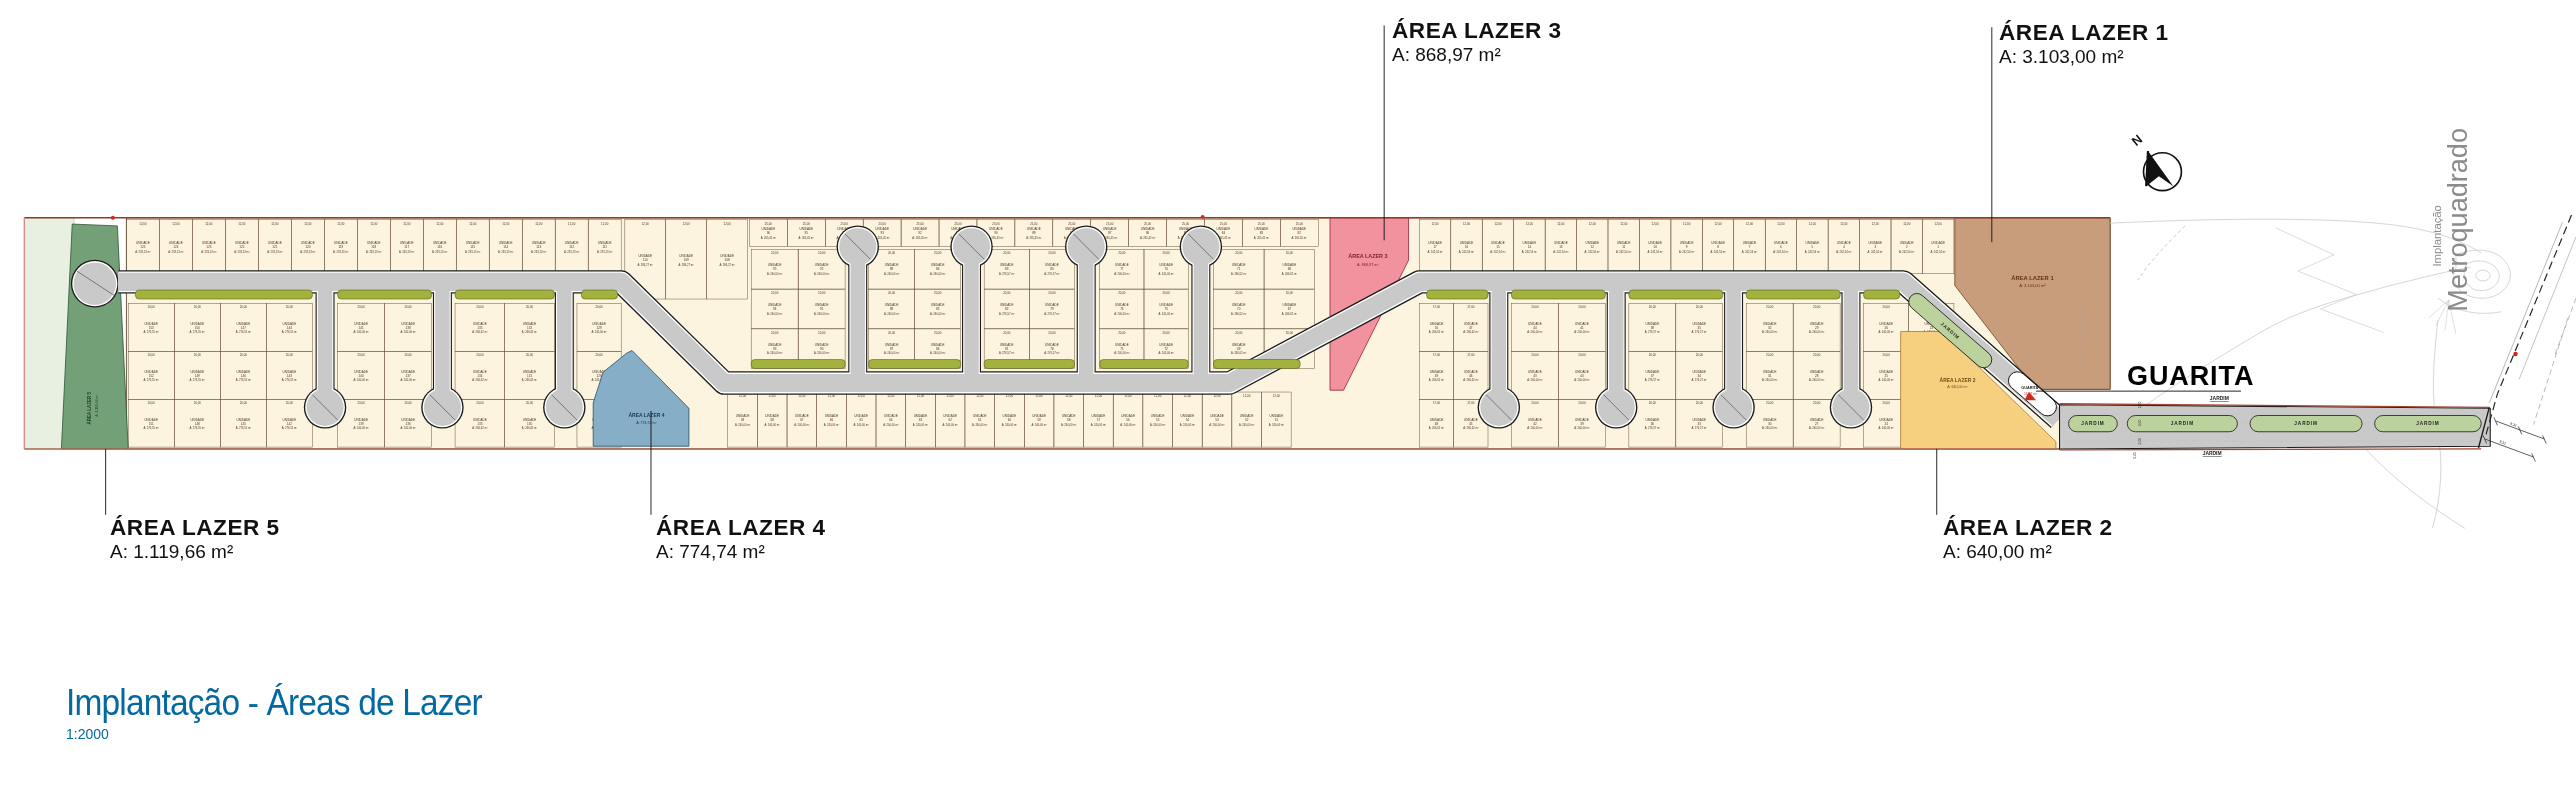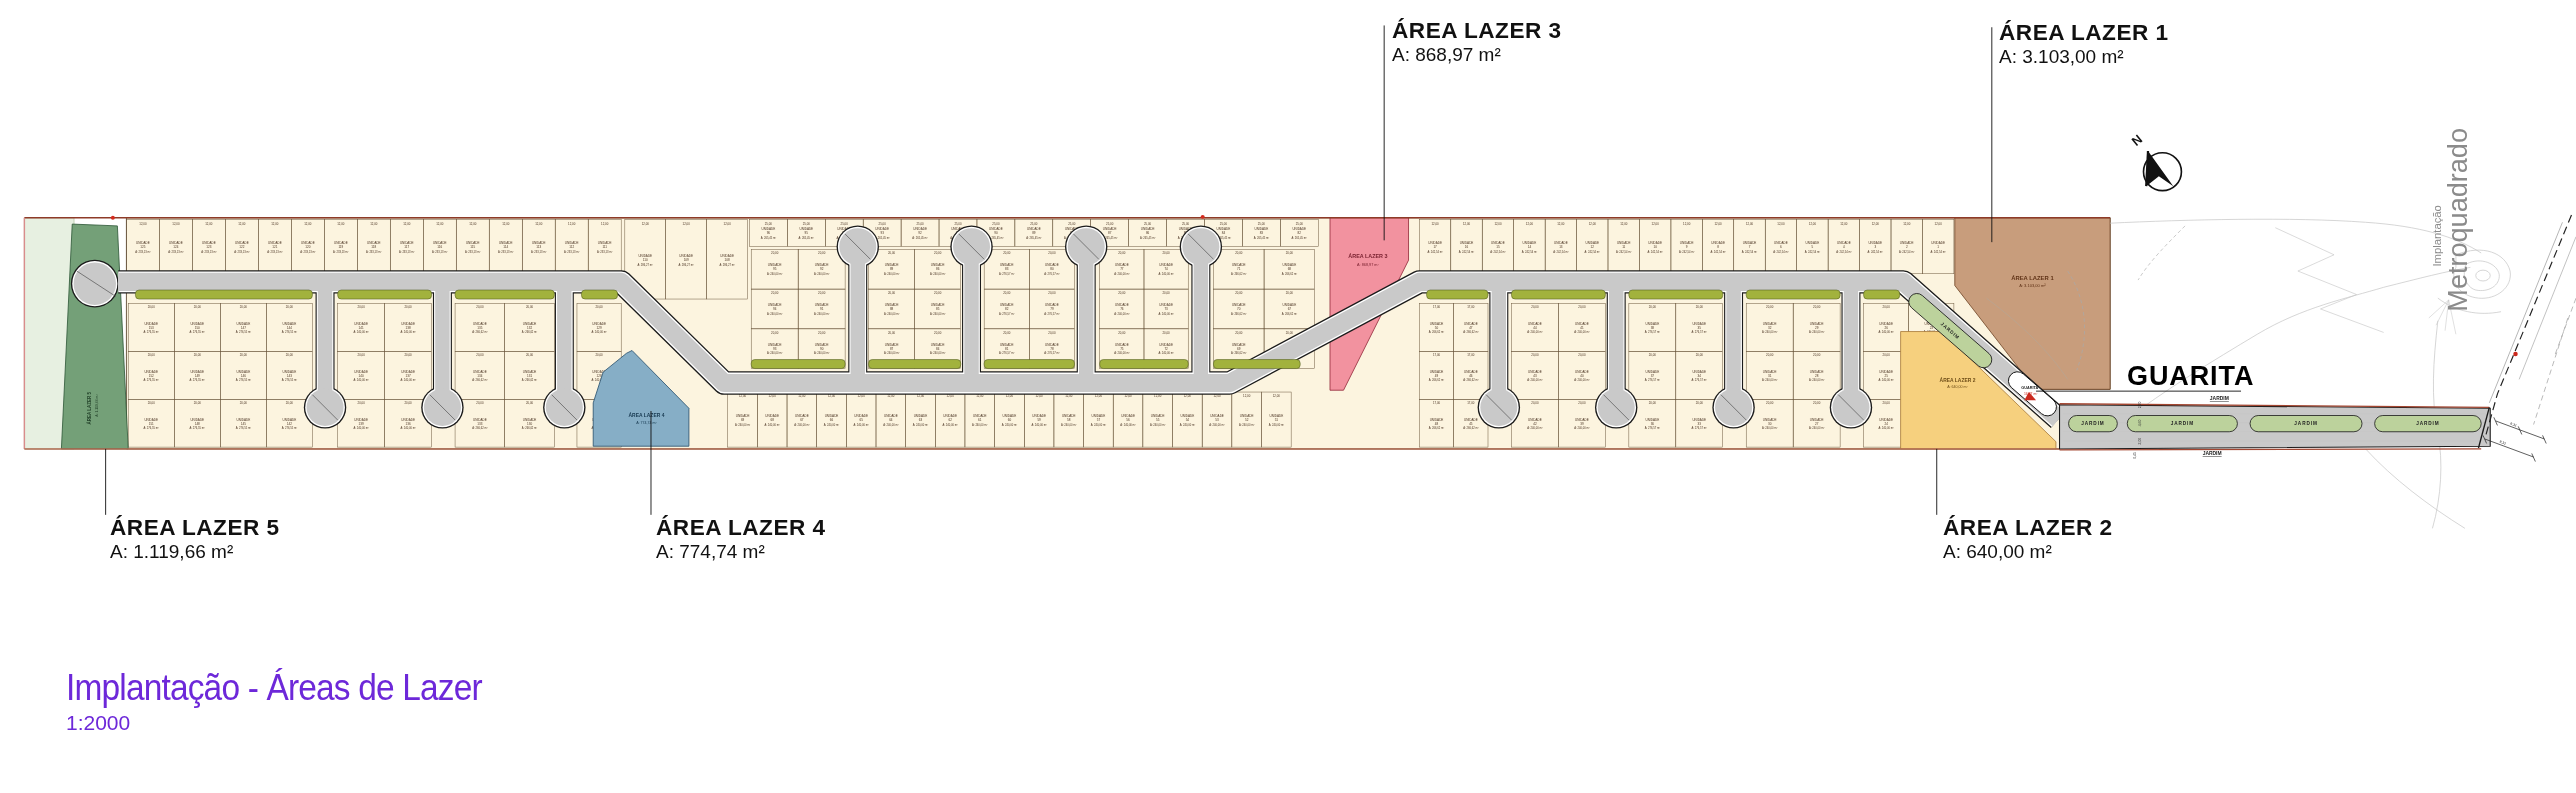--- a/index.html
+++ b/index.html
@@ -3,23 +3,23 @@
 <meta charset="utf-8">
 <style>
   html,body{margin:0;padding:0;background:#ffffff;}
   body{font-family:"Liberation Sans","DejaVu Sans",sans-serif;}
   #stage{position:relative;width:2576px;height:794px;background:#fff;overflow:hidden;}
   #plan-svg{position:absolute;left:0;top:0;}
   .callout{position:absolute;color:#111;line-height:1.15;white-space:nowrap;}
   .callout .nm{font-weight:bold;font-size:22.6px;letter-spacing:0.5px;}
   .callout .ar{font-size:19px;}
   .guarita-label{position:absolute;font-weight:bold;font-size:27px;letter-spacing:0.9px;color:#000;white-space:nowrap;}
-  #titleblock{position:absolute;left:66px;top:667px;color:#6d28d9;}
+  #titleblock{position:absolute;left:66px;top:682px;color:#0369a1;}
   #titleblock .t1{font-size:36px;transform:scaleX(.93);transform-origin:left;letter-spacing:-0.9px;}
-  #titleblock .t2{font-size:21px;margin-top:1.8px;}
+  #titleblock .t2{font-size:14px;margin-top:1.8px;}
 </style>
 </head>
 <body>
 
 <div id="stage">
 
 <svg id="plan-svg" width="2576" height="794" viewBox="0 0 2853 879" xmlns="http://www.w3.org/2000/svg">
 
   <g>
     <path d="M140,241 H2337 V431 H2258 L2281,459 L2281,497 H140 Z" stroke="#5d4a33" stroke-width="1" fill="#fcf4df"></path>

